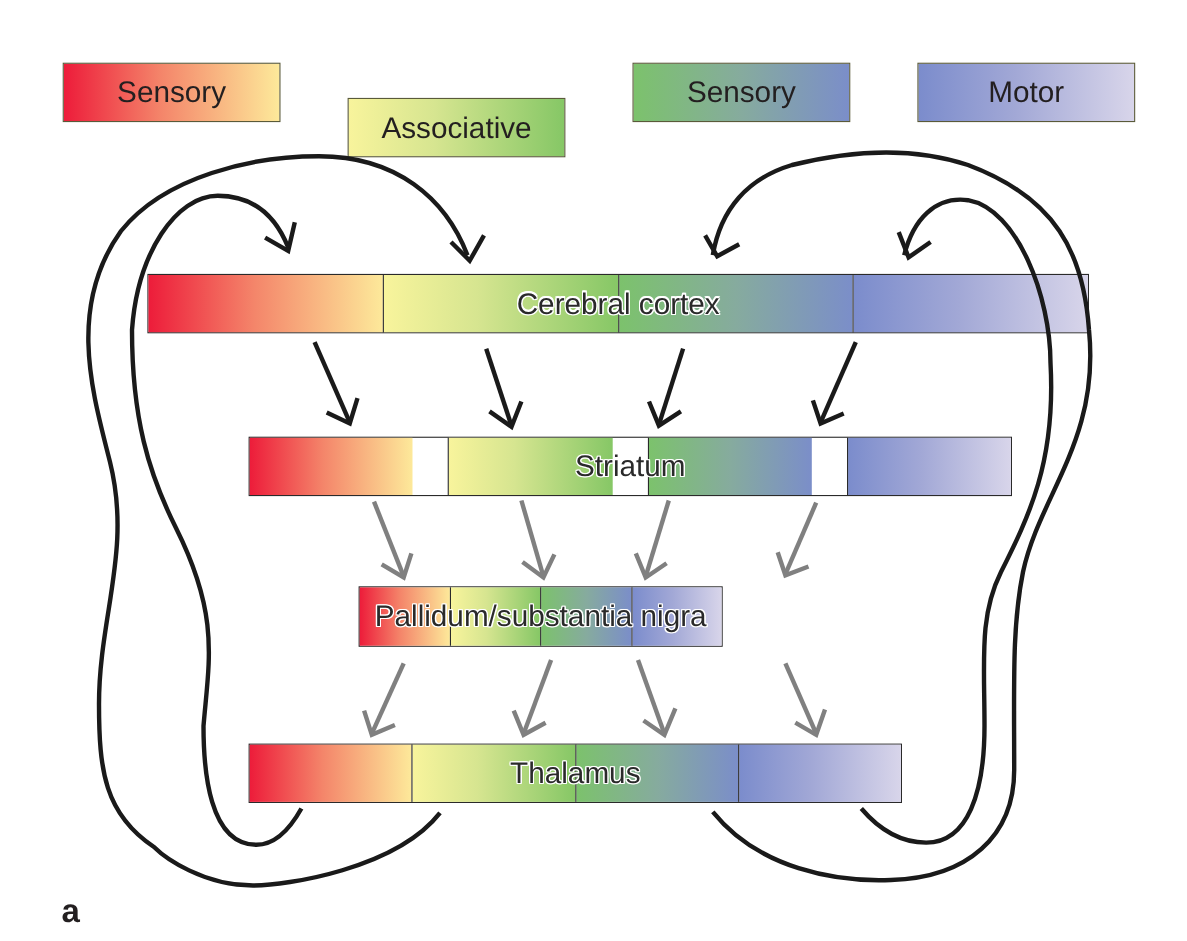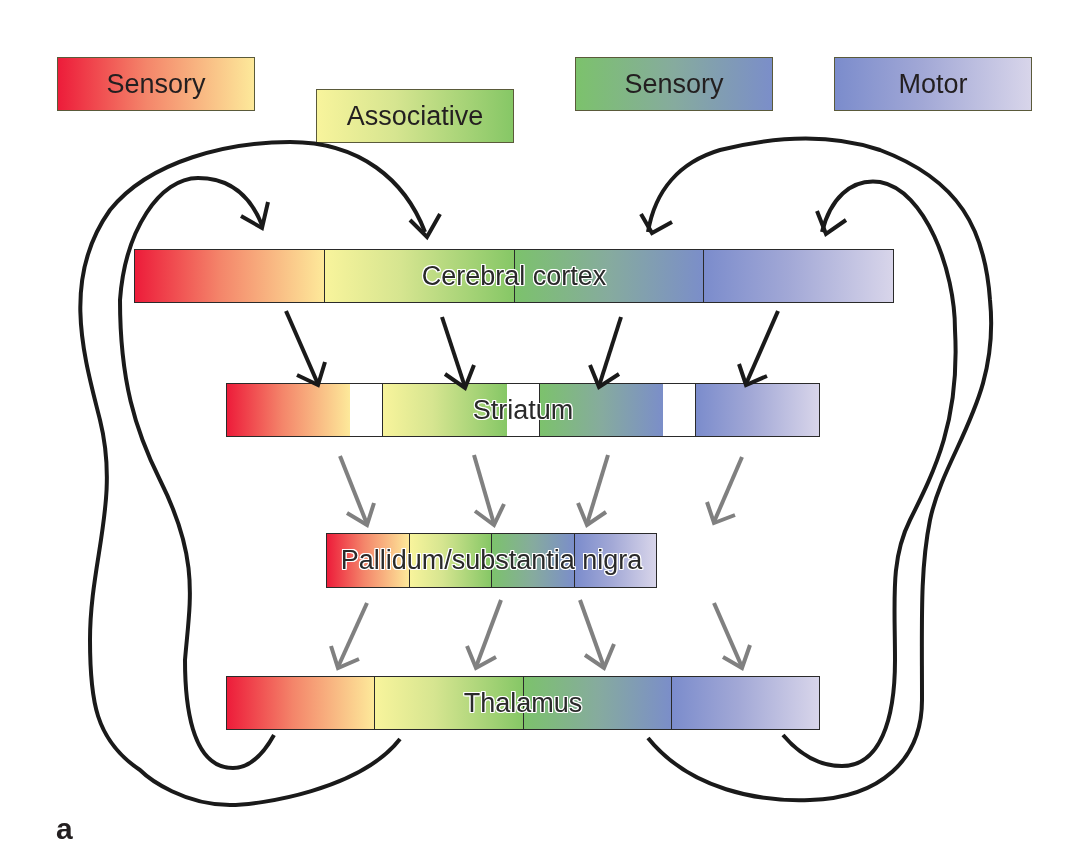--- a/index.html
+++ b/index.html
@@ -32,29 +32,29 @@
 <div class="legend-box g-assoc" style="left:316px;margin-top:32px;">
   <span>Associative</span>
 </div>
 <div class="legend-box g-sens" style="left:575px;">
   <span>Sensory</span>
 </div>
 <div class="legend-box g-motor" style="left:834px;">
   <span>Motor</span>
 </div>
 
-<div class="bar" style="left:134px; top:249px; width:760px;">
+<div class="bar" style="left:134px; top:249px; width:856px;">
   <div class="seg g-limbic"></div>
   <div class="seg g-assoc"></div>
   <div class="seg g-sens"></div>
   <div class="seg g-motor"></div>
   <div class="bar-label">Cerebral cortex</div>
 </div>
 
-<div class="bar" style="left:226px; top:383px; width:594px;gap:32px;">
+<div class="bar" style="left:226px; top:397px; width:694px;gap:32px;">
   <div class="seg g-limbic"></div>
   <div class="seg g-assoc"></div>
   <div class="seg g-sens"></div>
   <div class="seg g-motor"></div>
   <div class="bar-label">Striatum</div>
 </div>
 
 <div class="bar" style="left:326px; top:533px; width:331px; height:55px;">
   <div class="seg g-limbic"></div>
   <div class="seg g-assoc"></div>

